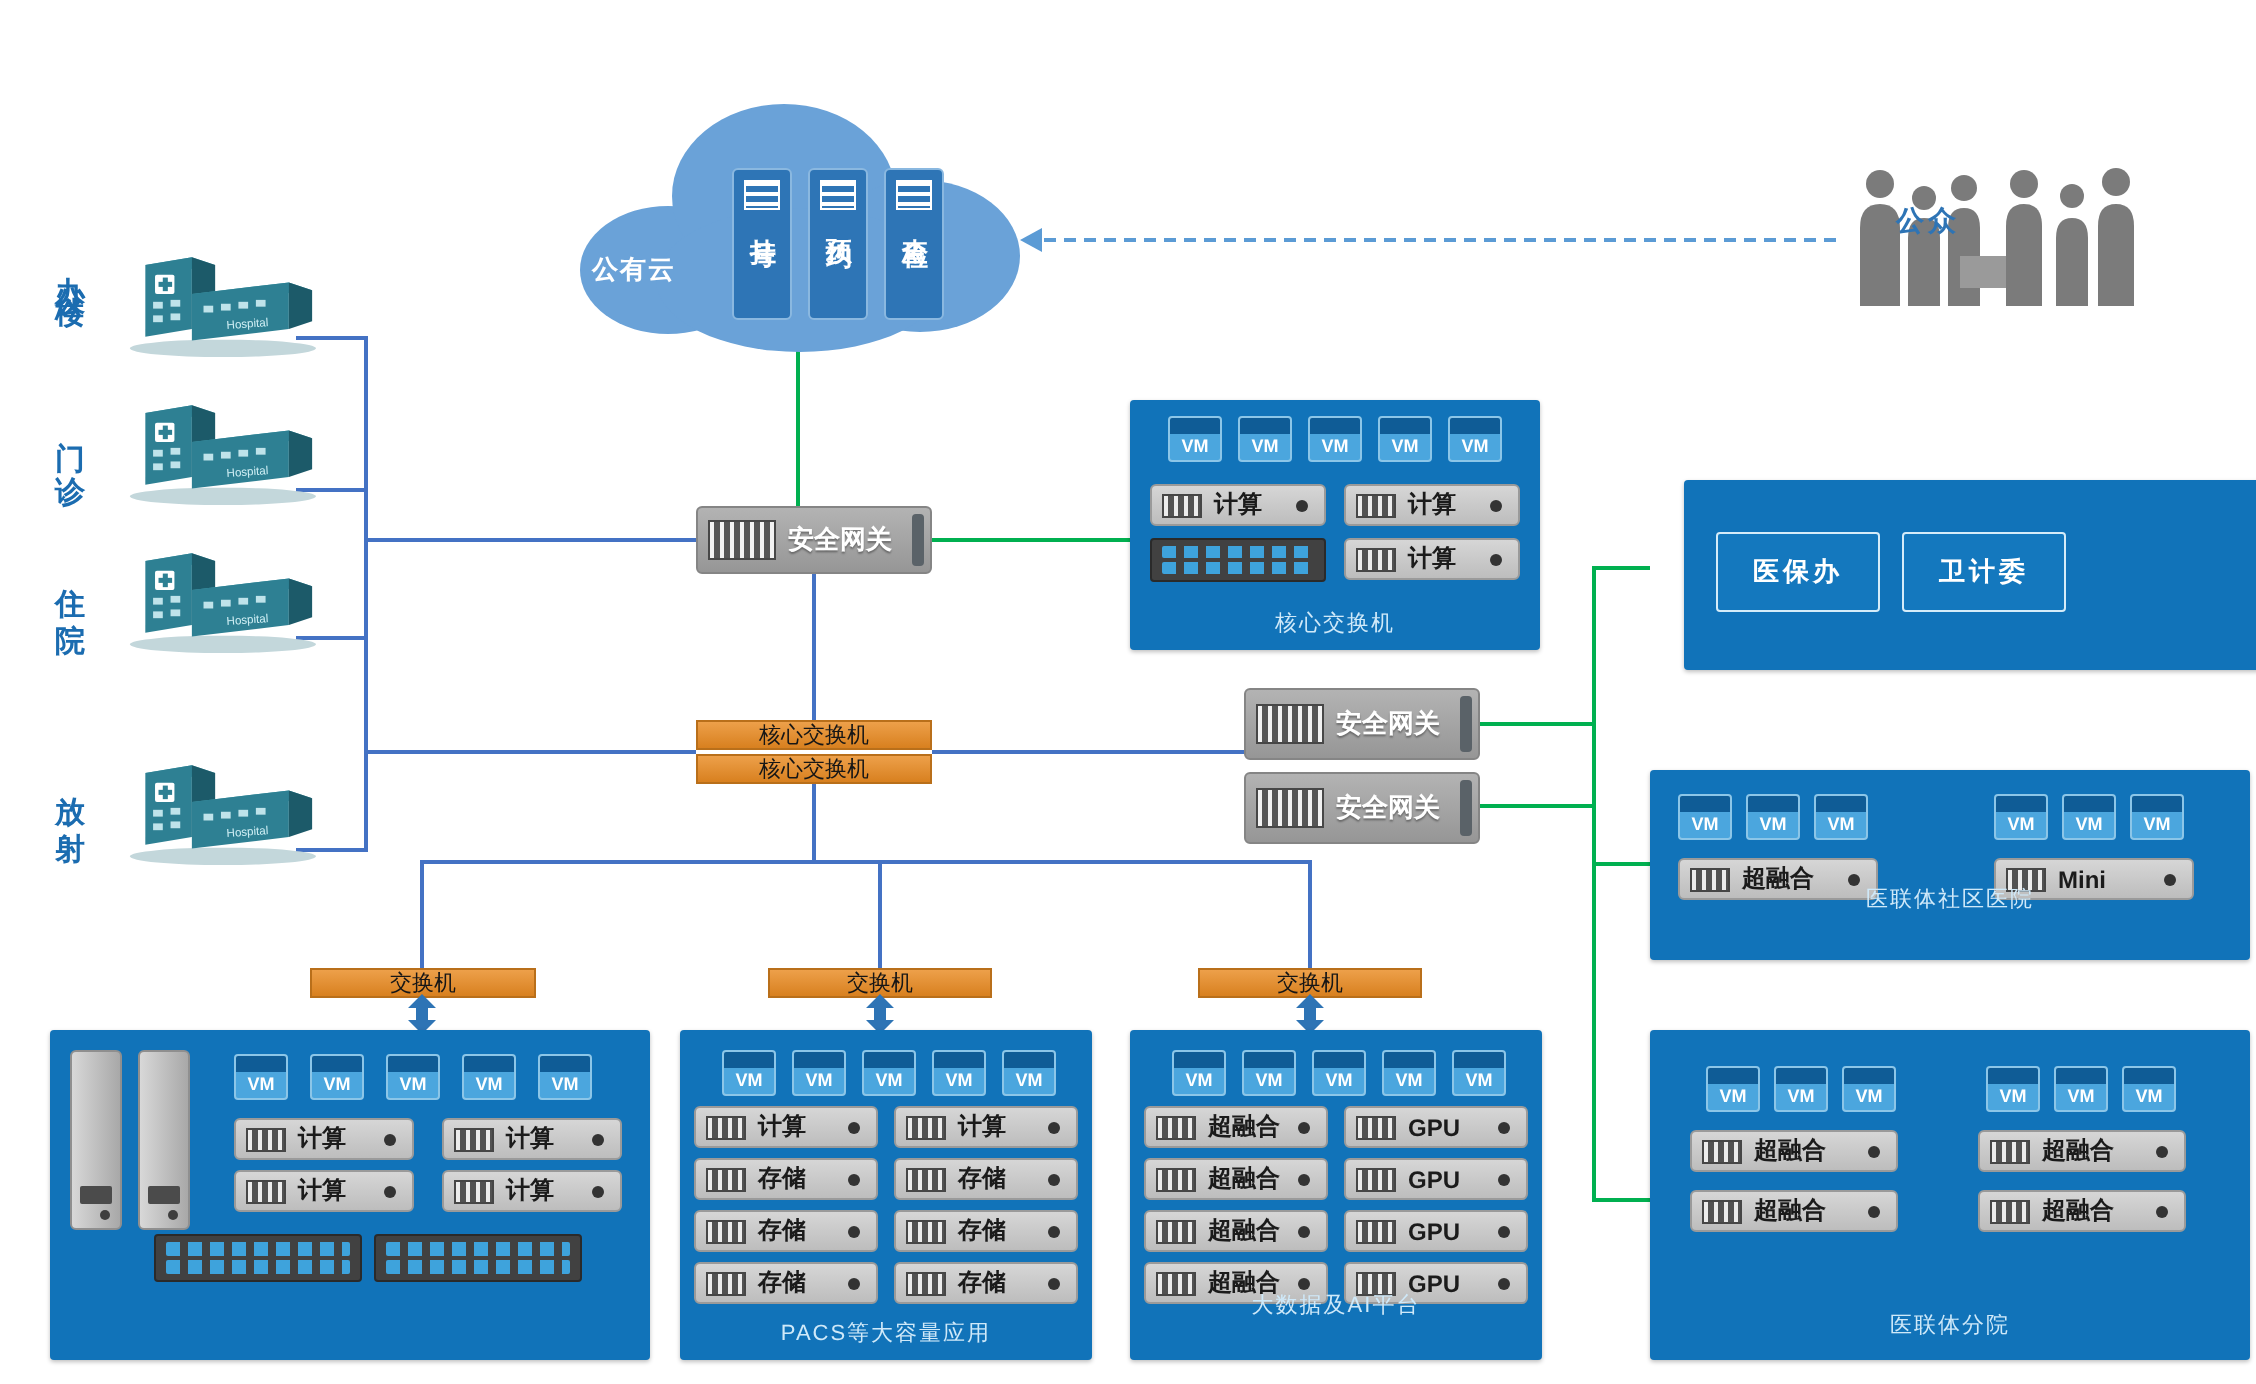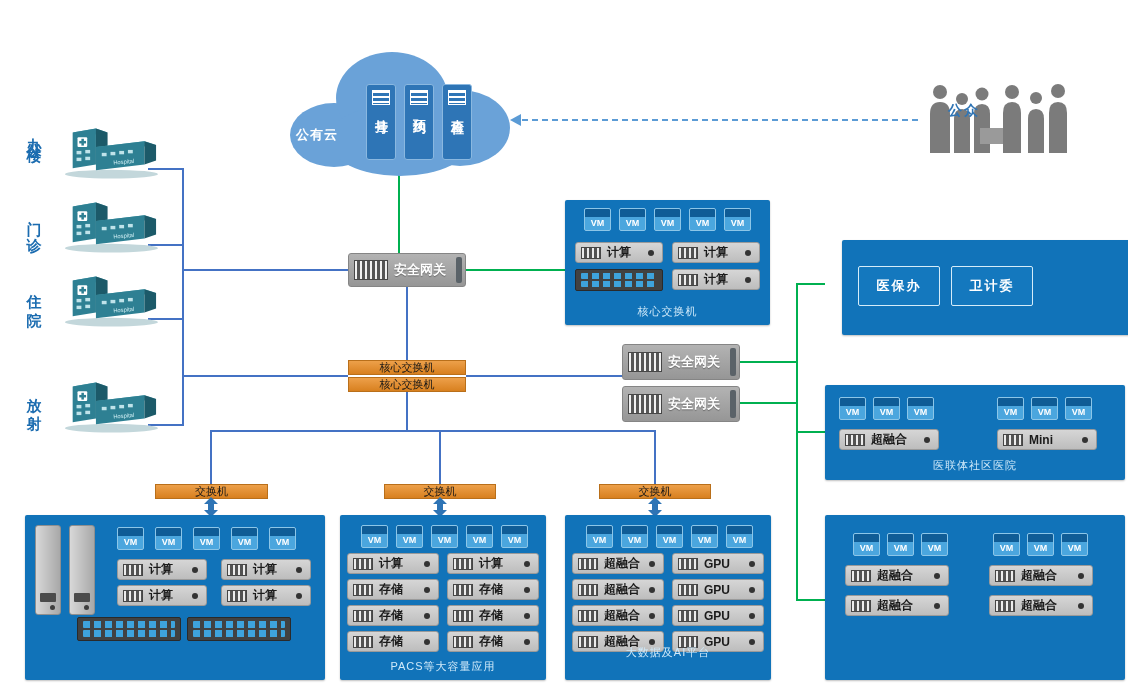--- a/index.html
+++ b/index.html
@@ -271,21 +271,21 @@
     <div class="server" style="left:14px;top:44px;width:100px">
       <i class="grill"></i>
       <b class="slabel">超融合</b>
       <i class="led"></i>
     </div>
     <div class="server" style="left:172px;top:44px;width:100px">
       <i class="grill"></i>
       <b class="slabel">Mini</b>
       <i class="led"></i>
     </div>
-    <div class="ztitle" style="bottom:7px">医联体社区医院</div>
+    <div class="ztitle" style="bottom:23px">医联体社区医院</div>
   </div>
 
   <div class="zone" style="left:825px;top:515px;width:300px;height:165px">
     <div class="vm" style="left:28px;top:18px">VM</div>
     <div class="vm" style="left:62px;top:18px">VM</div>
     <div class="vm" style="left:96px;top:18px">VM</div>
     <div class="vm" style="left:168px;top:18px">VM</div>
     <div class="vm" style="left:202px;top:18px">VM</div>
     <div class="vm" style="left:236px;top:18px">VM</div>
     <div class="server" style="left:20px;top:50px;width:104px">
@@ -301,20 +301,21 @@
     <div class="server" style="left:164px;top:50px;width:104px">
       <i class="grill"></i>
       <b class="slabel">超融合</b>
       <i class="led"></i>
     </div>
     <div class="server" style="left:164px;top:80px;width:104px">
       <i class="grill"></i>
       <b class="slabel">超融合</b>
       <i class="led"></i>
     </div>
+    <div class="ztitle" style="bottom:10px">医联体分院</div>
   </div>
 
   <div class="zone" style="left:25px;top:515px;width:300px;height:165px">
     <div class="tower" style="left:10px;top:10px"></div>
     <div class="tower" style="left:44px;top:10px"></div>
     <div class="vm" style="left:92px;top:12px">VM</div>
     <div class="vm" style="left:130px;top:12px">VM</div>
     <div class="vm" style="left:168px;top:12px">VM</div>
     <div class="vm" style="left:206px;top:12px">VM</div>
     <div class="vm" style="left:244px;top:12px">VM</div>

